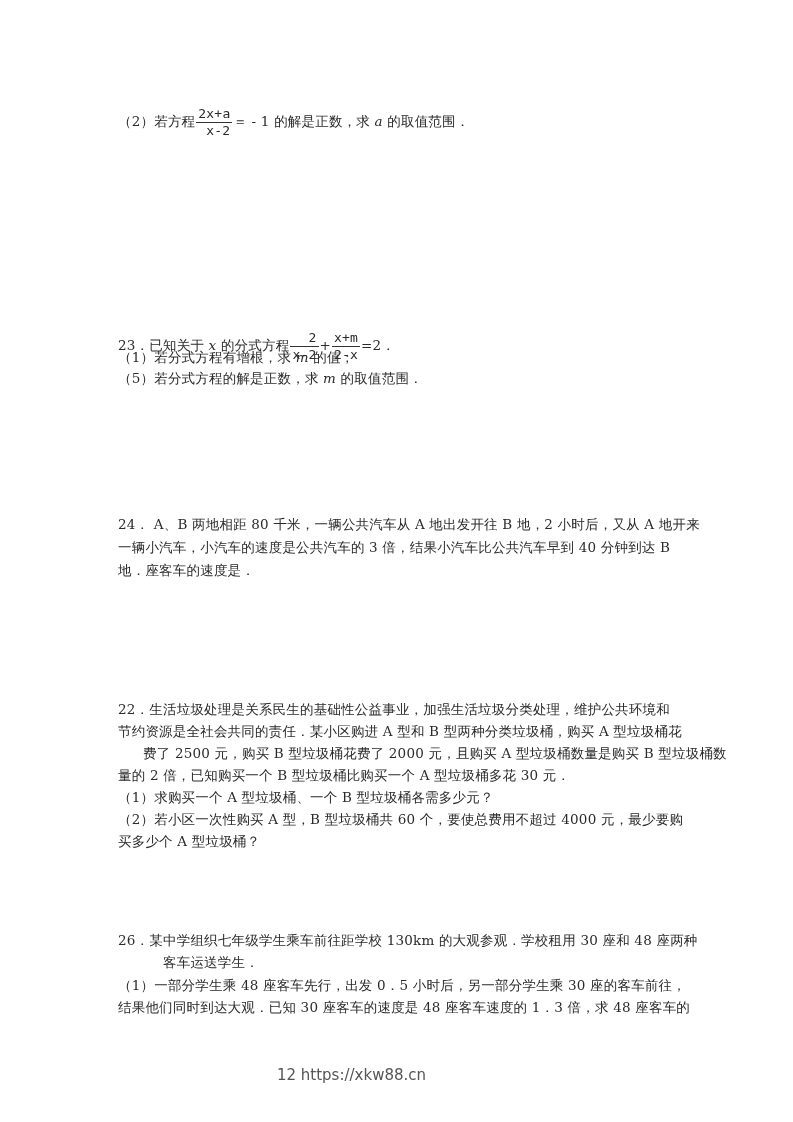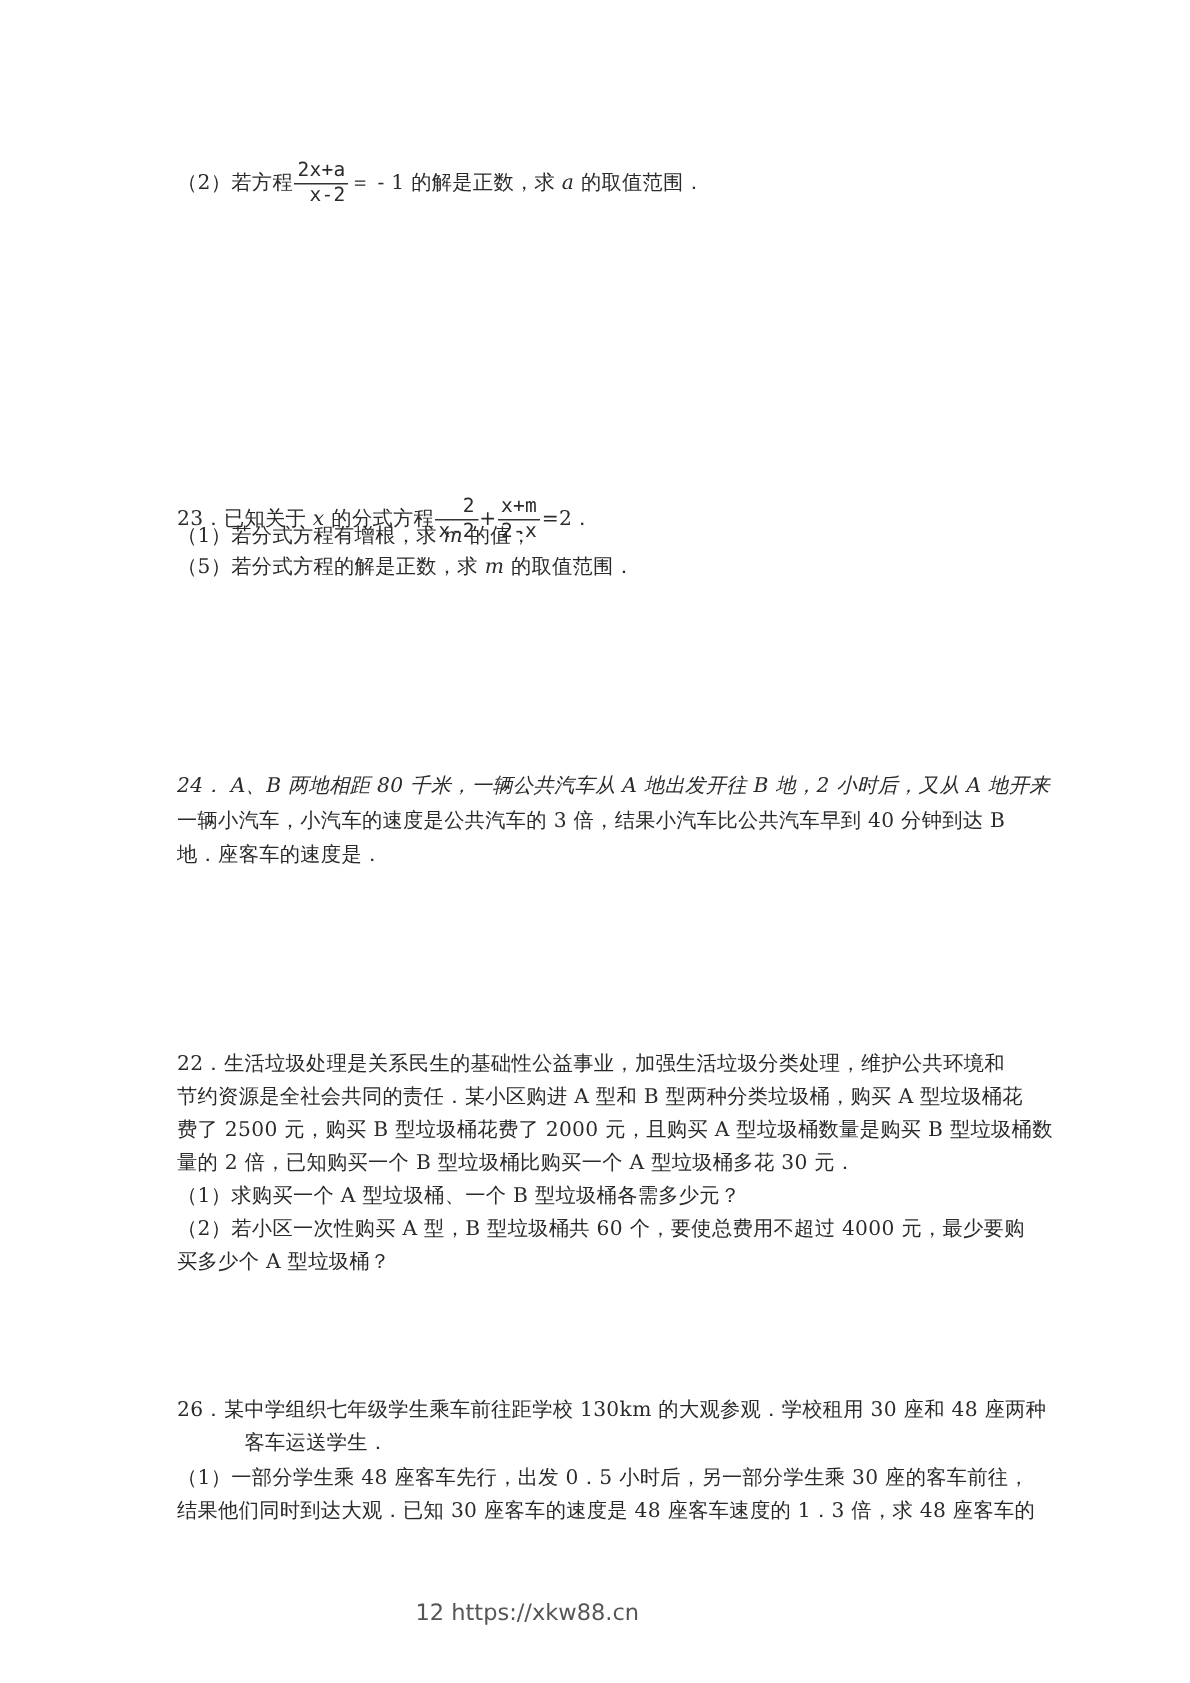--- a/index.html
+++ b/index.html
@@ -23,27 +23,27 @@
 <div class="line" style="top:318px;margin-top:12px;">
   <span>23．已知关于 </span><span class="it">x</span><span> 的分式方程</span><span class="frac"><span class="num">2</span><span class="den">x-2</span></span><span>+</span><span class="frac"><span class="num">x+m</span><span class="den">2-x</span></span><span>=2．</span>
 </div>
 <div class="line" style="top:348px;">
   <span>（1）若分式方程有增根，求 </span><span class="it">m</span><span> 的值；</span>
 </div>
 <div class="line" style="top:369px;">
   <span>（5）若分式方程的解是正数，求 </span><span class="it">m</span><span> 的取值范围．</span>
 </div>
 
-<div class="line" style="top:515px;font-style:italic;">24．  A、B 两地相距 80 千米，一辆公共汽车从 A 地出发开往 B 地，2 小时后，又从 A 地开来</div>
+<div class="line" style="top:515px;">24．  A、B 两地相距 80 千米，一辆公共汽车从 A 地出发开往 B 地，2 小时后，又从 A 地开来</div>
 <div class="line" style="top:538px;">一辆小汽车，小汽车的速度是公共汽车的 3 倍，结果小汽车比公共汽车早到 40 分钟到达 B</div>
 <div class="line" style="top:561px;">地．座客车的速度是．</div>
 
 <div class="line" style="top:700px;">22．生活垃圾处理是关系民生的基础性公益事业，加强生活垃圾分类处理，维护公共环境和</div>
 <div class="line" style="top:722px;text-align:right;">节约资源是全社会共同的责任．某小区购进 A 型和 B 型两种分类垃圾桶，购买 A 型垃圾桶花</div>
-<div class="line" style="top:744px;">费了 2500 元，购买 B 型垃圾桶花费了 2000 元，且购买 A 型垃圾桶数量是购买 B 型垃圾桶数</div>
+<div class="line" style="top:744px;margin-left:25px;">费了 2500 元，购买 B 型垃圾桶花费了 2000 元，且购买 A 型垃圾桶数量是购买 B 型垃圾桶数</div>
 <div class="line" style="top:766px;">量的 2 倍，已知购买一个 B 型垃圾桶比购买一个 A 型垃圾桶多花 30 元．</div>
 <div class="line" style="top:788px;">（1）求购买一个 A 型垃圾桶、一个 B 型垃圾桶各需多少元？</div>
 <div class="line" style="top:810px;">（2）若小区一次性购买 A 型，B 型垃圾桶共 60 个，要使总费用不超过 4000 元，最少要购</div>
 <div class="line" style="top:832px;">买多少个 A 型垃圾桶？</div>
 
 <div class="line" style="top:931px;">26．某中学组织七年级学生乘车前往距学校 130km 的大观参观．学校租用 30 座和 48 座两种</div>
 <div class="line" style="top:953px;margin-left:45px;">客车运送学生．</div>
 <div class="line" style="top:976px;">（1）一部分学生乘 48 座客车先行，出发 0．5 小时后，另一部分学生乘 30 座的客车前往，</div>
 <div class="line" style="top:998px;">结果他们同时到达大观．已知 30 座客车的速度是 48 座客车速度的 1．3 倍，求 48 座客车的</div>
 

